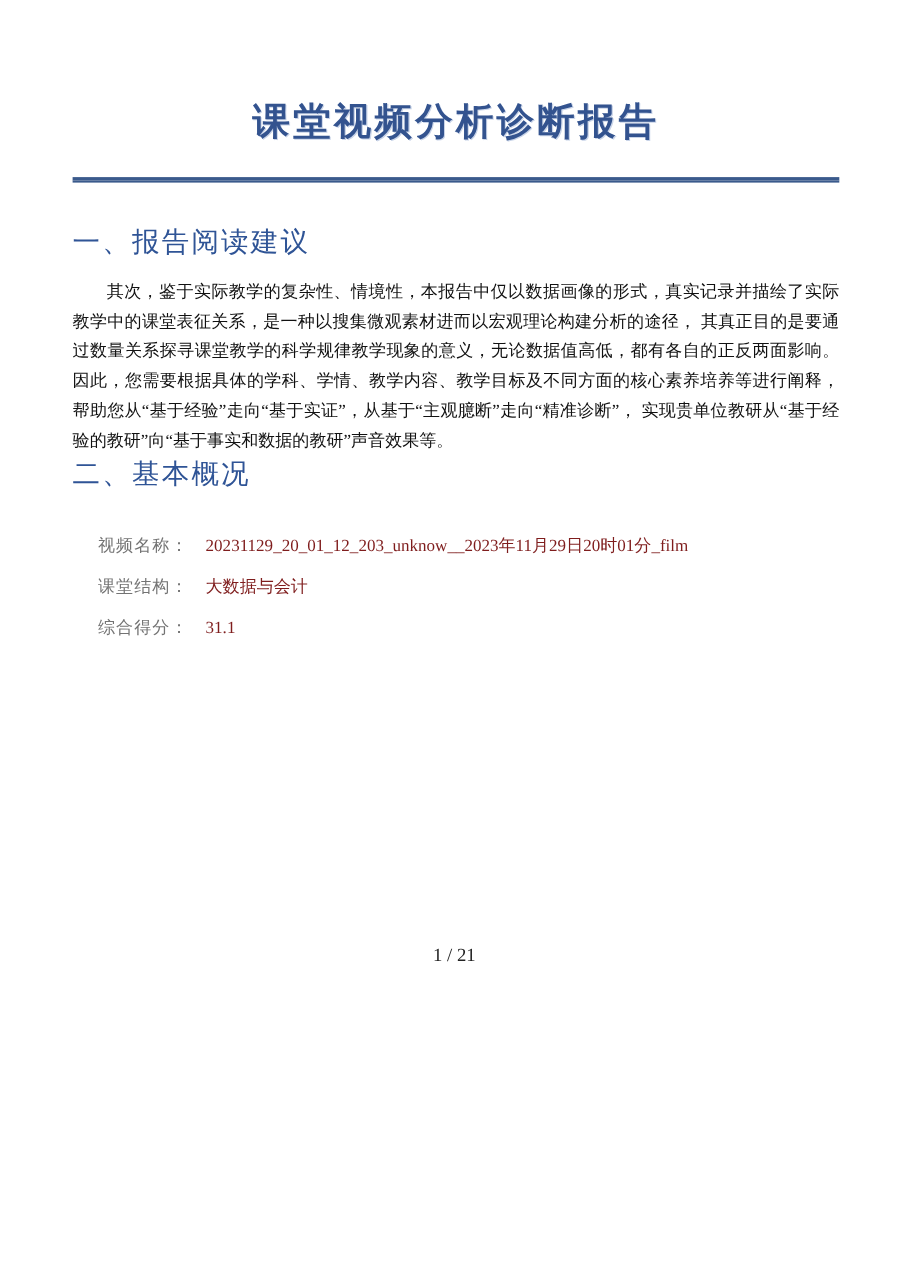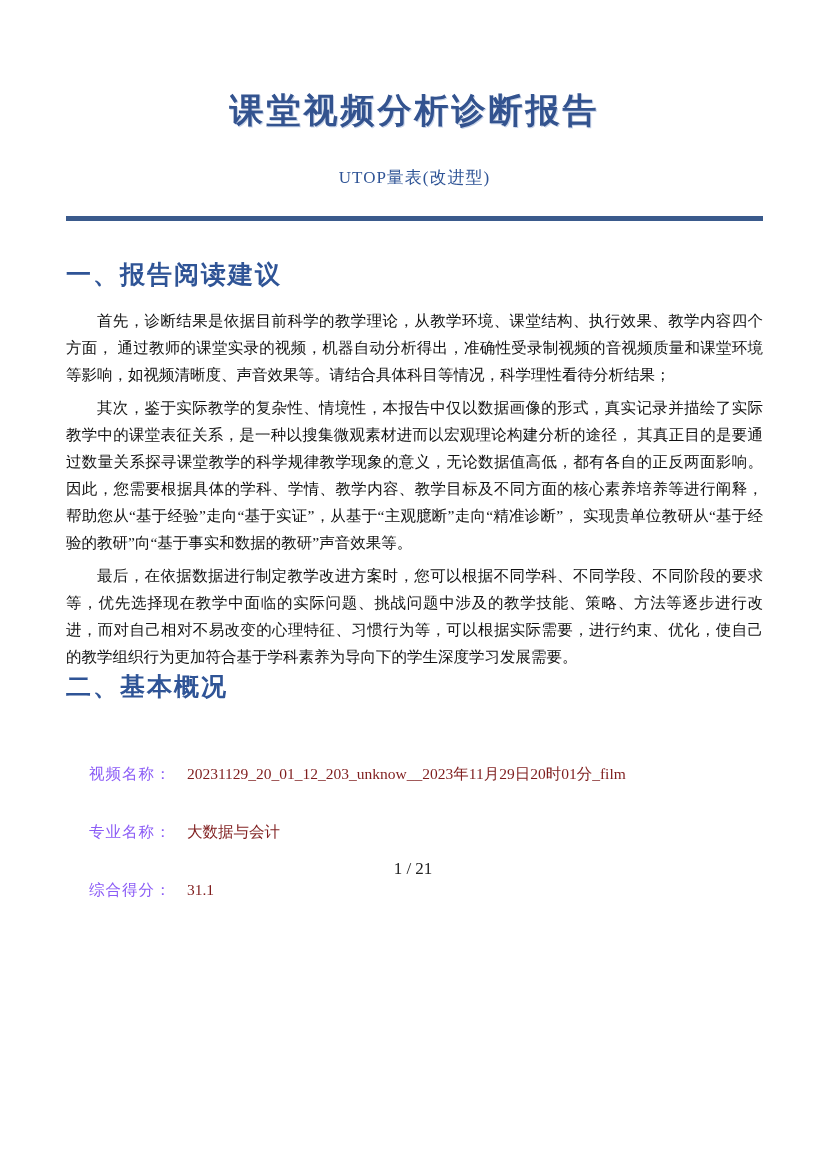--- a/index.html
+++ b/index.html
@@ -39,21 +39,21 @@
     letter-spacing: 1px;
   }
   .title-divider {
     margin-top: 27px;
     height: 2px;
     border-top: 3px solid #3a5a8c;
     border-bottom: 2px solid #3a5a8c;
   }
   .section-heading {
     font-size: 25px;
-    font-weight: bold;
+    font-weight: normal;
     color: #2f5496;
     letter-spacing: 2px;
     font-family: "Liberation Serif", "DejaVu Serif", serif;
   }
   .section-heading.first { margin-top: 37px; }
   .section-heading.second { }
   .body-paragraph {
     margin-top: 16px;
     margin-bottom: 0;
     font-size: 15.5px;
@@ -70,61 +70,57 @@
   .info-row {
     margin-bottom: 14px;
     font-size: 15.5px;
     line-height: 23px;
     white-space: nowrap;
   }
   .info-label {
     display: inline-block;
     width: 94px;
     letter-spacing: 1px;
-    color: #8b5cf6;
-    margin-top: 21px;
+    color: #737373;
   }
   .info-value { color: #7f1d1d; }
   .page-footer {
     position: absolute;
     left: 0;
     right: 0;
     bottom: 46px;
     text-align: center;
     font-size: 17px;
     color: #222222;
   }
 </style>
 </head>
 <body>
 
 <div class="page">
   <div class="content">
 
     <h1 class="report-title">课堂视频分析诊断报告</h1>
 
-    <div class="report-subtitle">UTOP量表(改进型)</div>
 
     <div class="title-divider"></div>
 
     <h2 class="section-heading first">一、报告阅读建议</h2>
 
-    <p class="body-paragraph">首先，诊断结果是依据目前科学的教学理论，从教学环境、课堂结构、执行效果、教学内容四个方面， 通过教师的课堂实录的视频，机器自动分析得出，准确性受录制视频的音视频质量和课堂环境等影响，如视频清晰度、声音效果等。请结合具体科目等情况，科学理性看待分析结果；</p>
     <p class="body-paragraph">其次，鉴于实际教学的复杂性、情境性，本报告中仅以数据画像的形式，真实记录并描绘了实际教学中的课堂表征关系，是一种以搜集微观素材进而以宏观理论构建分析的途径， 其真正目的是要通过数量关系探寻课堂教学的科学规律教学现象的意义，无论数据值高低，都有各自的正反两面影响。因此，您需要根据具体的学科、学情、教学内容、教学目标及不同方面的核心素养培养等进行阐释，帮助您从“基于经验”走向“基于实证”，从基于“主观臆断”走向“精准诊断”， 实现贵单位教研从“基于经验的教研”向“基于事实和数据的教研”声音效果等。</p>
-    <p class="body-paragraph">最后，在依据数据进行制定教学改进方案时，您可以根据不同学科、不同学段、不同阶段的要求等，优先选择现在教学中面临的实际问题、挑战问题中涉及的教学技能、策略、方法等逐步进行改进，而对自己相对不易改变的心理特征、习惯行为等，可以根据实际需要，进行约束、优化，使自己的教学组织行为更加符合基于学科素养为导向下的学生深度学习发展需要。</p>
 
     <h2 class="section-heading second">二、基本概况</h2>
 
     <div class="info-list">
       <div class="info-row">
         <span class="info-label">视频名称：</span>
         <span class="info-value">20231129_20_01_12_203_unknow__2023年11月29日20时01分_film</span>
       </div>
       <div class="info-row">
-        <span class="info-label">专业名称：</span>
+        <span class="info-label">课堂结构：</span>
         <span class="info-value">大数据与会计</span>
       </div>
       <div class="info-row">
         <span class="info-label">综合得分：</span>
         <span class="info-value">31.1</span>
       </div>
     </div>
 
   </div>
 

